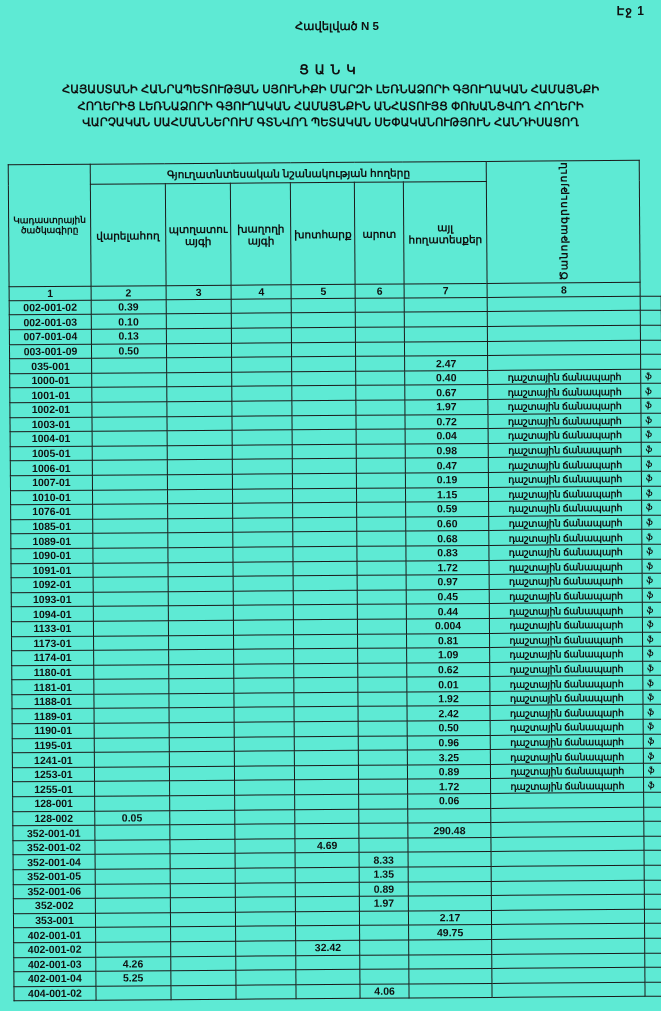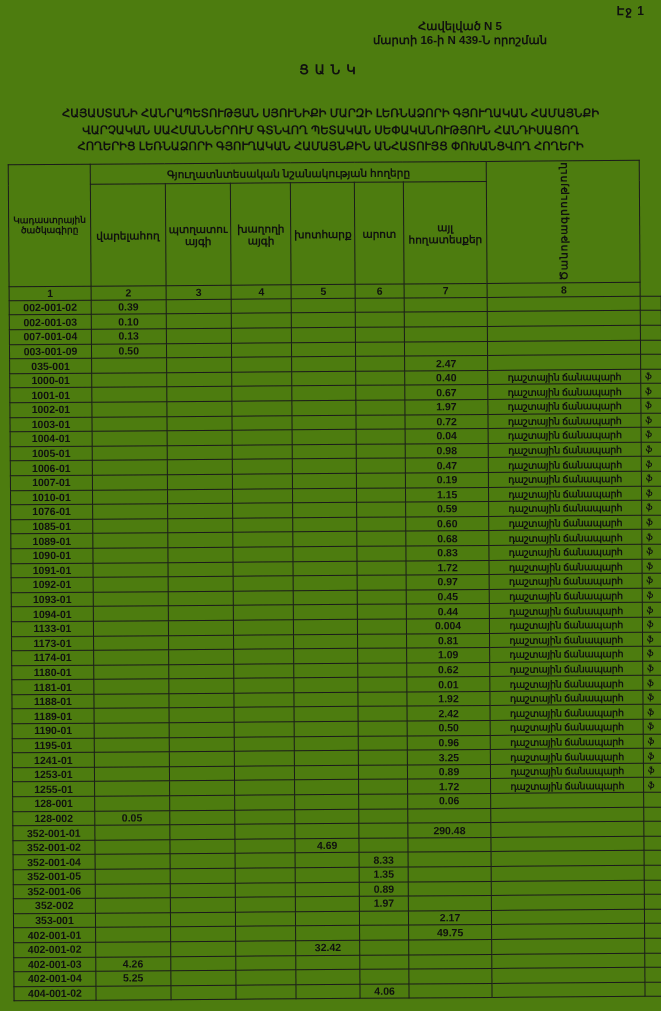--- a/index.html
+++ b/index.html
@@ -4,37 +4,37 @@
 <style>
   html,body{margin:0;padding:0;}
   body{
     width:661px;height:1011px;
     background:#ffffff;
     font-family:"Liberation Sans", sans-serif;
     color:#101010;
     -webkit-font-smoothing:antialiased;
   }
   .page{
-    position:relative;width:661px;height:1011px;overflow:hidden;background:#4d7c0f;
+    position:relative;width:661px;height:1011px;overflow:hidden;background:#5eead4;
   }
   .page-num{
     position:absolute;top:4px;right:16px;
     font-size:12px;font-weight:bold;letter-spacing:1px;
   }
   .annex{
     position:absolute;top:20px;right:36px;width:330px;
-    text-align:center;font-size:11.5px;font-weight:bold;line-height:13.5px;
+    text-align:left;font-size:11.5px;font-weight:bold;line-height:13.5px;
   }
   .doc-title{
     position:absolute;top:62px;left:0;width:100%;
     text-align:center;font-size:13px;font-weight:bold;letter-spacing:6px;
   }
   .doc-subtitle{
     position:absolute;top:81px;left:0;width:100%;
-    text-align:center;font-size:11.5px;font-weight:bold;line-height:16.5px;margin-top:24px;
+    text-align:center;font-size:11.5px;font-weight:bold;line-height:16.5px;
   }
   table.main-table{
     position:absolute;left:8px;top:164px;
     border-collapse:collapse;table-layout:fixed;
     transform:rotate(-0.4deg);transform-origin:40px 40px;
   }
   .main-table th,.main-table td{
     border:1.5px solid #1b1b1b;
     font-weight:bold;color:#101010;
     overflow:hidden;
@@ -65,29 +65,28 @@
 </style>
 </head>
 <body>
 
 <div class="page">
 
   <div class="page-num">Էջ 1</div>
 
   <div class="annex">
     <div>Հավելված N 5</div>
-    <div>մարտի 16-ի N 439-Ն որոշման</div>
   </div>
 
   <div class="doc-title">ՑԱՆԿ</div>
 
   <div class="doc-subtitle">
     <div>ՀԱՅԱՍՏԱՆԻ ՀԱՆՐԱՊԵՏՈՒԹՅԱՆ ՍՅՈՒՆԻՔԻ ՄԱՐԶԻ ԼԵՌՆԱՁՈՐԻ ԳՅՈՒՂԱԿԱՆ ՀԱՄԱՅՆՔԻ</div>
+    <div>ՀՈՂԵՐԻՑ ԼԵՌՆԱՁՈՐԻ ԳՅՈՒՂԱԿԱՆ ՀԱՄԱՅՆՔԻՆ ԱՆՀԱՏՈՒՅՑ ՓՈԽԱՆՑՎՈՂ ՀՈՂԵՐԻ</div>
     <div>ՎԱՐՉԱԿԱՆ ՍԱՀՄԱՆՆԵՐՈՒՄ ԳՏՆՎՈՂ ՊԵՏԱԿԱՆ ՍԵՓԱԿԱՆՈՒԹՅՈՒՆ ՀԱՆԴԻՍԱՑՈՂ</div>
-    <div>ՀՈՂԵՐԻՑ ԼԵՌՆԱՁՈՐԻ ԳՅՈՒՂԱԿԱՆ ՀԱՄԱՅՆՔԻՆ ԱՆՀԱՏՈՒՅՑ ՓՈԽԱՆՑՎՈՂ ՀՈՂԵՐԻ</div>
   </div>
 
   <table class="main-table">
     <colgroup>
       <col style="width:80px">
         <col style="width:78px">
         <col style="width:64px">
       <col style="width:64px">
         <col style="width:64px">
         <col style="width:54px">

